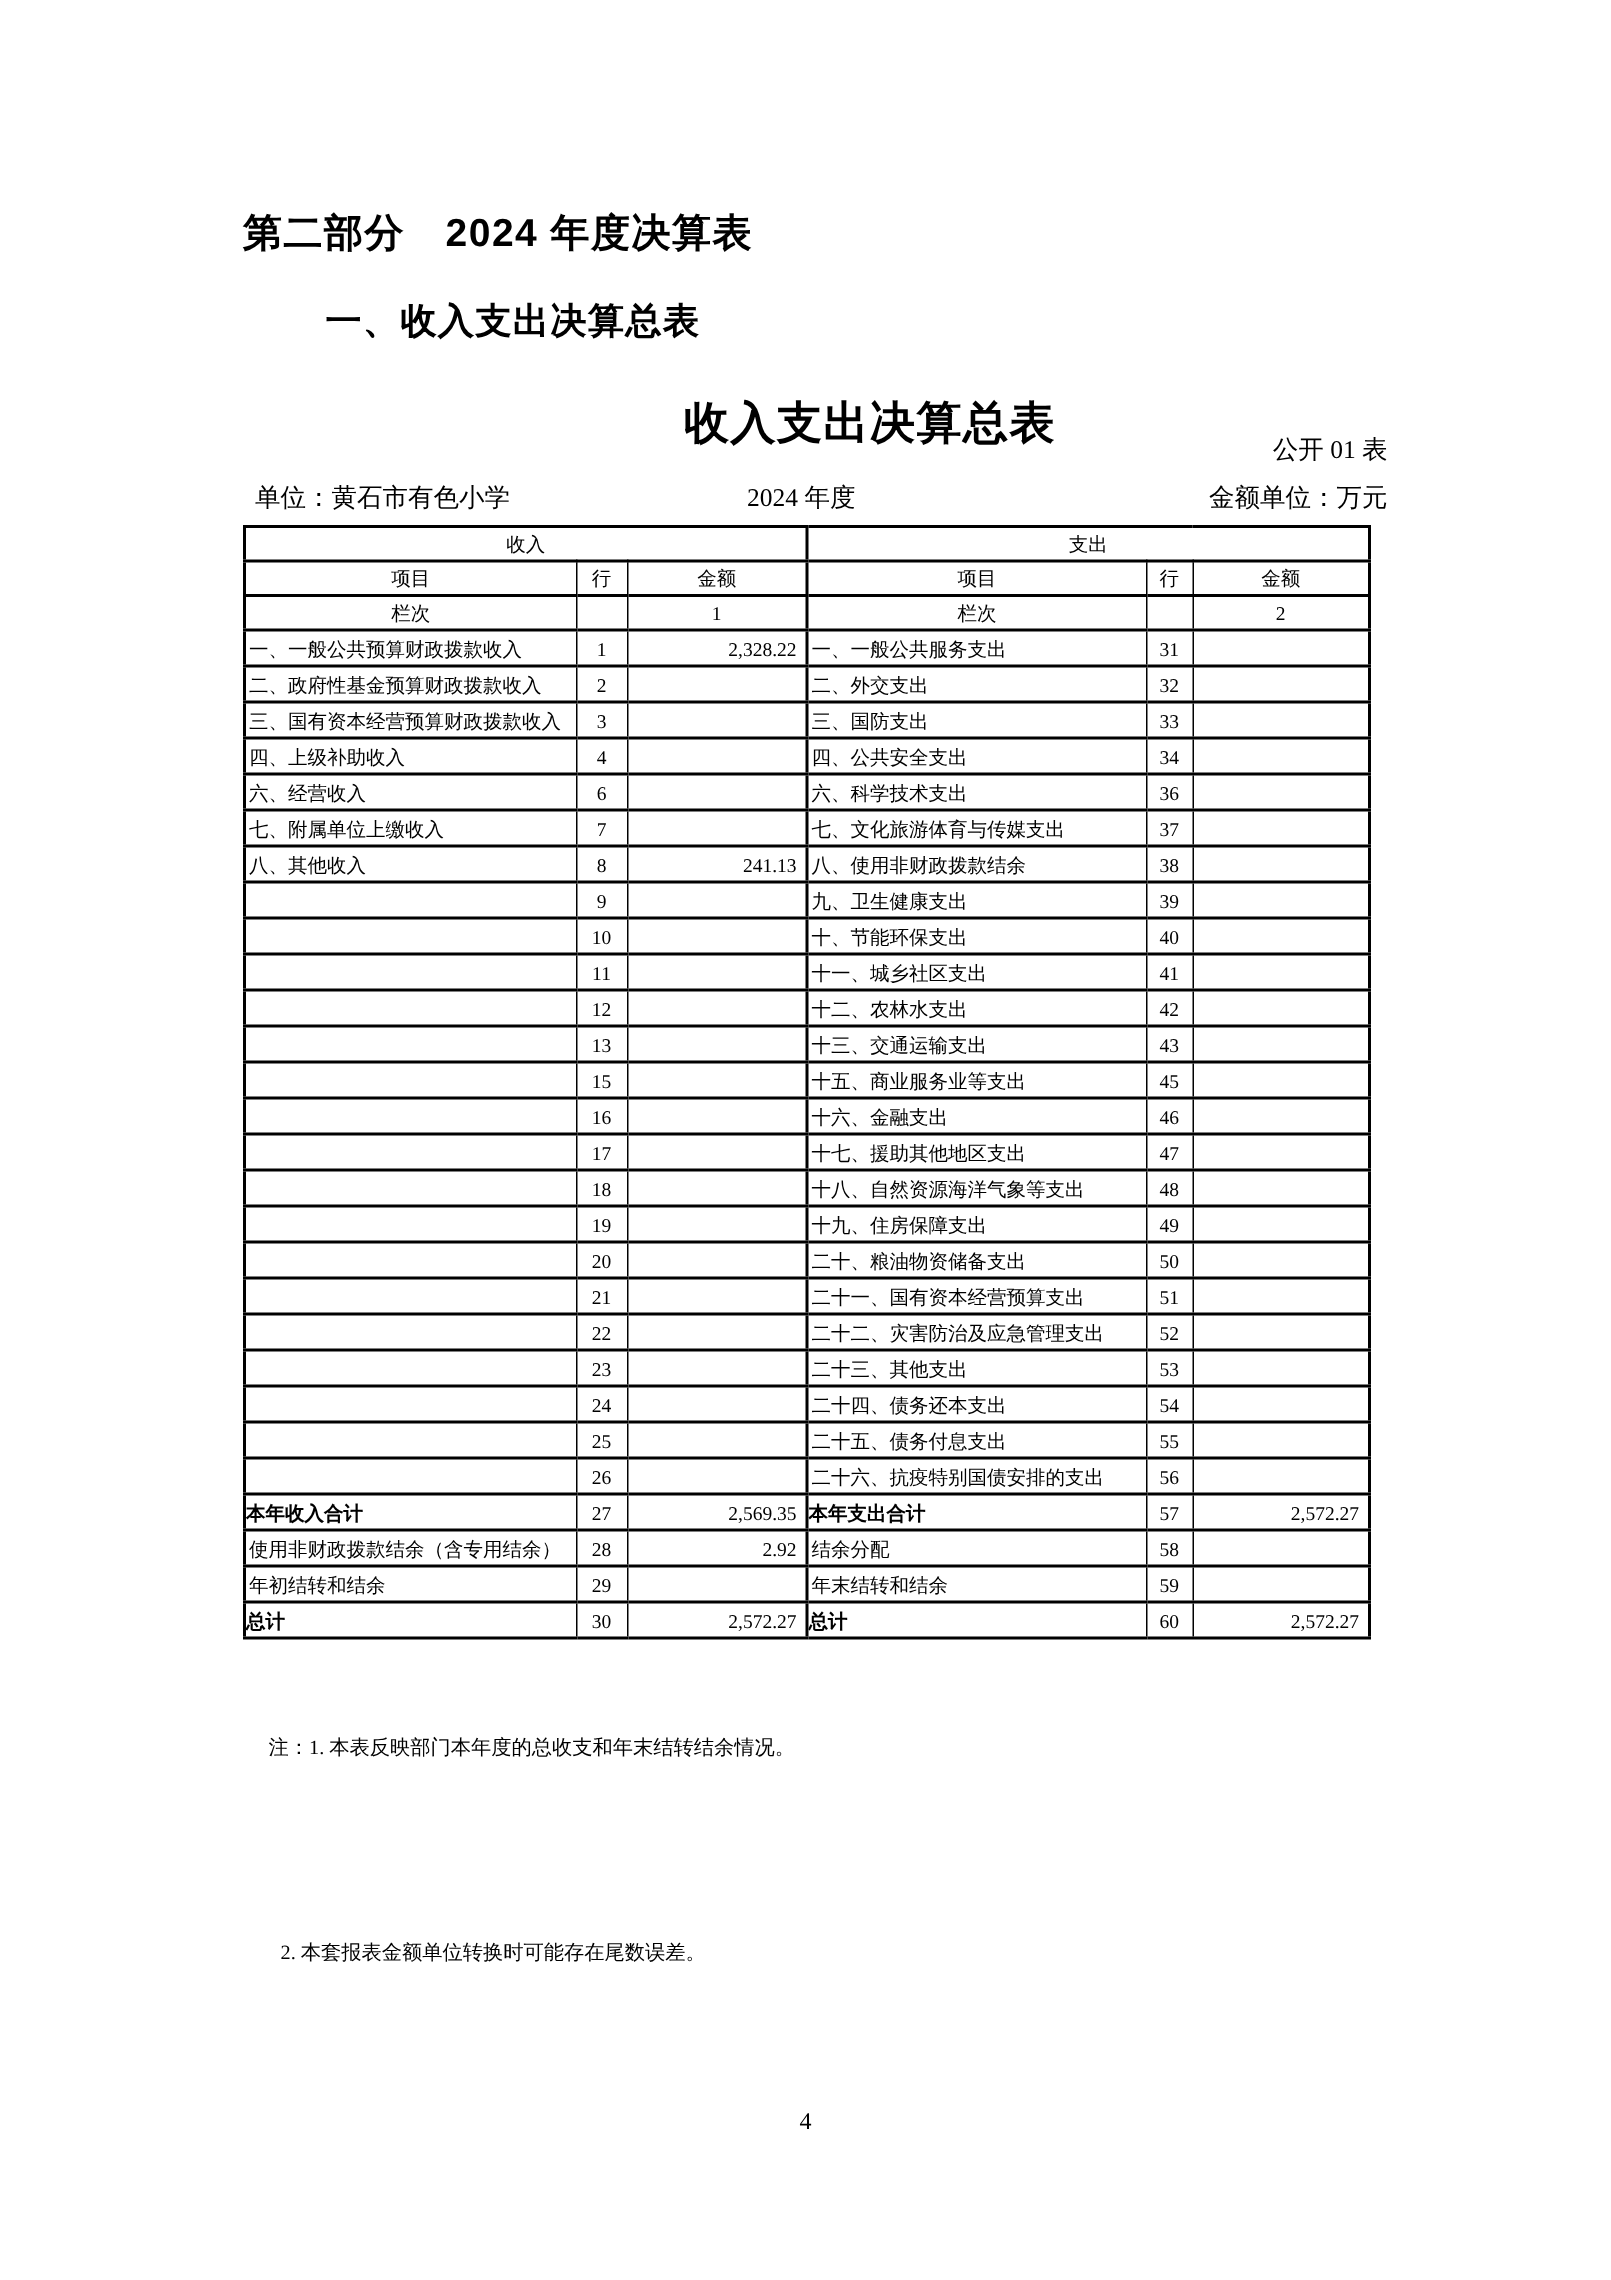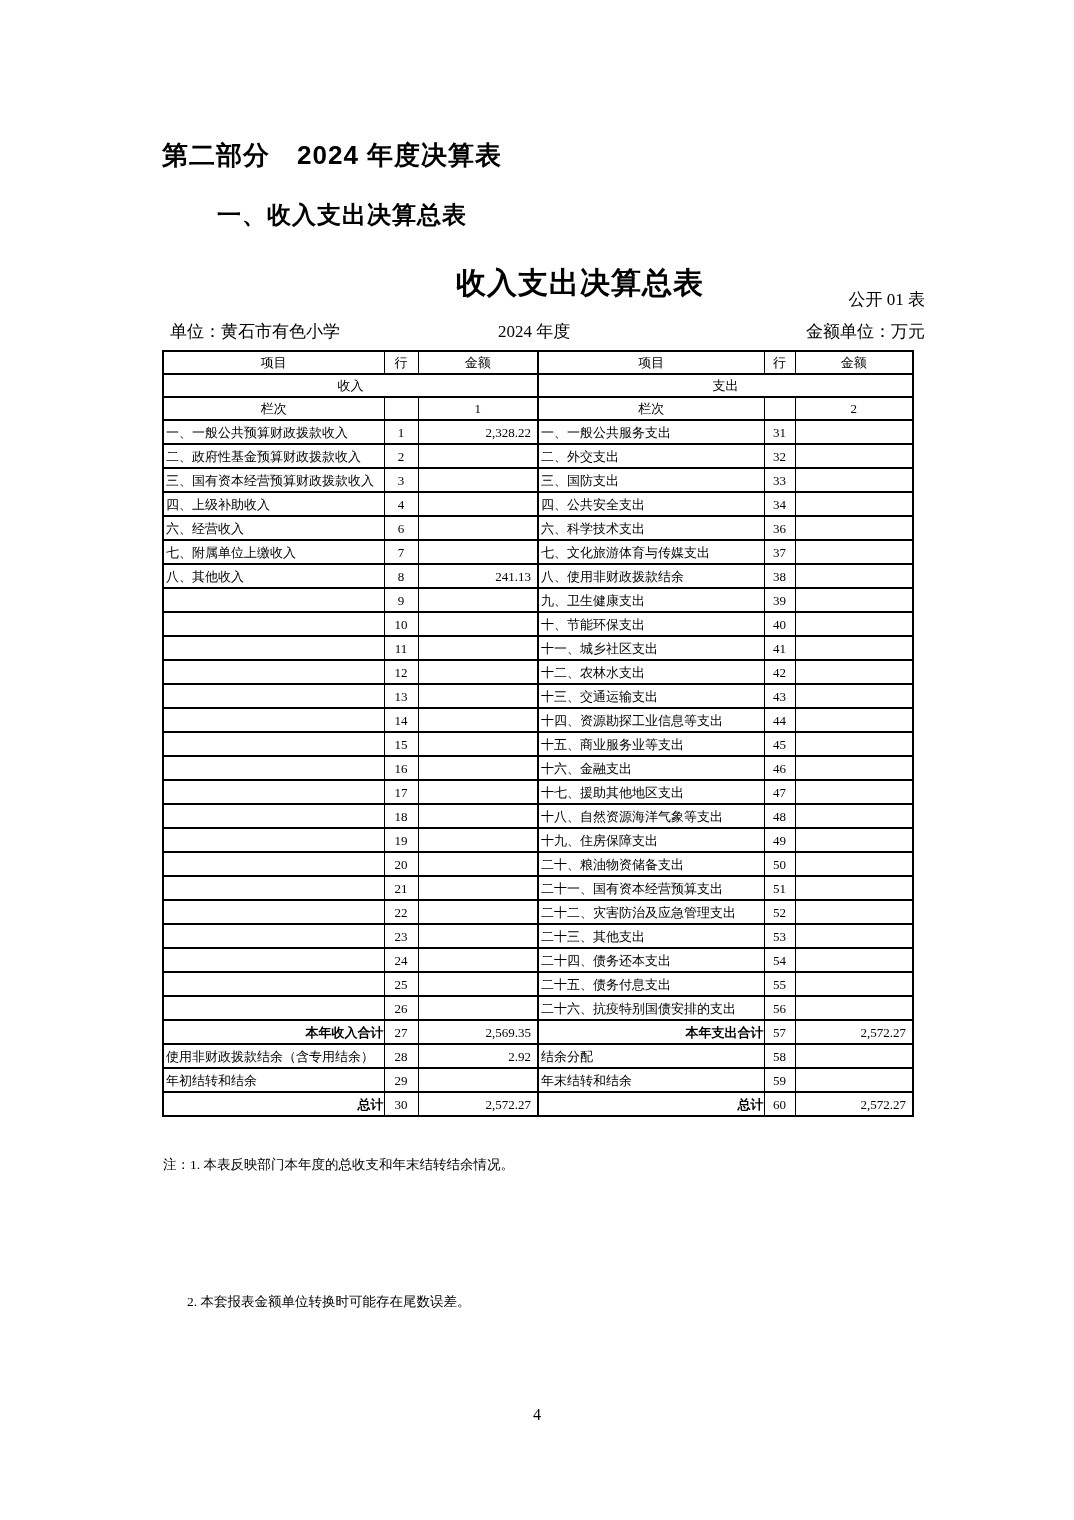--- a/index.html
+++ b/index.html
@@ -47,23 +47,23 @@
     font-weight:normal; overflow:hidden; white-space:nowrap;
     padding:0; line-height:1;
   }
   .summary-table thead tr { height:23px; }
   .summary-table tbody tr { height:24px; }
   .summary-table th { text-align:center; }
   td.cell-item { text-align:left; padding-left:2px; }
   td.cell-line { text-align:center; }
   td.cell-amount { text-align:right; padding-right:6px;margin-top:20px; }
   .mid-split { border-left-width:2px !important; }
-  tr.bold-row td.cell-item { text-align:right; padding-left:0; font-weight:bold; }
-
-  .note-1 { left:163px; top:1156px; font-size:13.5px; }
+  tr.bold-row td.cell-item { text-align:left; padding-left:0; font-weight:bold; }
+
+  .note-1 { left:179px; top:1156px; font-size:13.5px; }
   .note-2 { left:187px; top:1257px; font-size:13.5px;margin-top:36px; }
   .page-number { left:0; top:1406px; width:1074px; text-align:center; font-size:16px; }
 </style>
 </head>
 <body>
 
 <div class="abs part-title">第二部分　2024 年度决算表</div>
 <div class="abs section-title">一、收入支出决算总表</div>
 <div class="abs table-title">收入支出决算总表</div>
 <div class="abs table-code">公开 01 表</div>
@@ -78,30 +78,30 @@
   <colgroup>
     <col style="width:221px">
       <col style="width:34px">
       <col style="width:120px">
     <col style="width:226px">
       <col style="width:31px">
       <col style="width:118px">
   </colgroup>
   <thead>
     <tr>
+      <th colspan="3">收入</th>
+      <th colspan="3" class="mid-split">支出</th>
+    </tr>
+    <tr>
       <th>项目</th>
       <th>行</th>
       <th>金额</th>
       <th class="mid-split">项目</th>
       <th>行</th>
       <th>金额</th>
-    </tr>
-    <tr>
-      <th colspan="3">收入</th>
-      <th colspan="3" class="mid-split">支出</th>
     </tr>
     <tr>
       <th>栏次</th>
       <th></th>
       <th>1</th>
       <th class="mid-split">栏次</th>
       <th></th>
       <th>2</th>
     </tr>
   </thead>
@@ -197,28 +197,20 @@
       <tr>
         <td class="cell-item"></td>
         <td class="cell-line">13</td>
         <td class="cell-amount"></td>
         <td class="cell-item mid-split">十三、交通运输支出</td>
         <td class="cell-line">43</td>
         <td class="cell-amount"></td>
       </tr>
       <tr>
         <td class="cell-item"></td>
-        <td class="cell-line">14</td>
-        <td class="cell-amount"></td>
-        <td class="cell-item mid-split">十四、资源勘探工业信息等支出</td>
-        <td class="cell-line">44</td>
-        <td class="cell-amount"></td>
-      </tr>
-      <tr>
-        <td class="cell-item"></td>
         <td class="cell-line">15</td>
         <td class="cell-amount"></td>
         <td class="cell-item mid-split">十五、商业服务业等支出</td>
         <td class="cell-line">45</td>
         <td class="cell-amount"></td>
       </tr>
       <tr>
         <td class="cell-item"></td>
         <td class="cell-line">16</td>
         <td class="cell-amount"></td>

